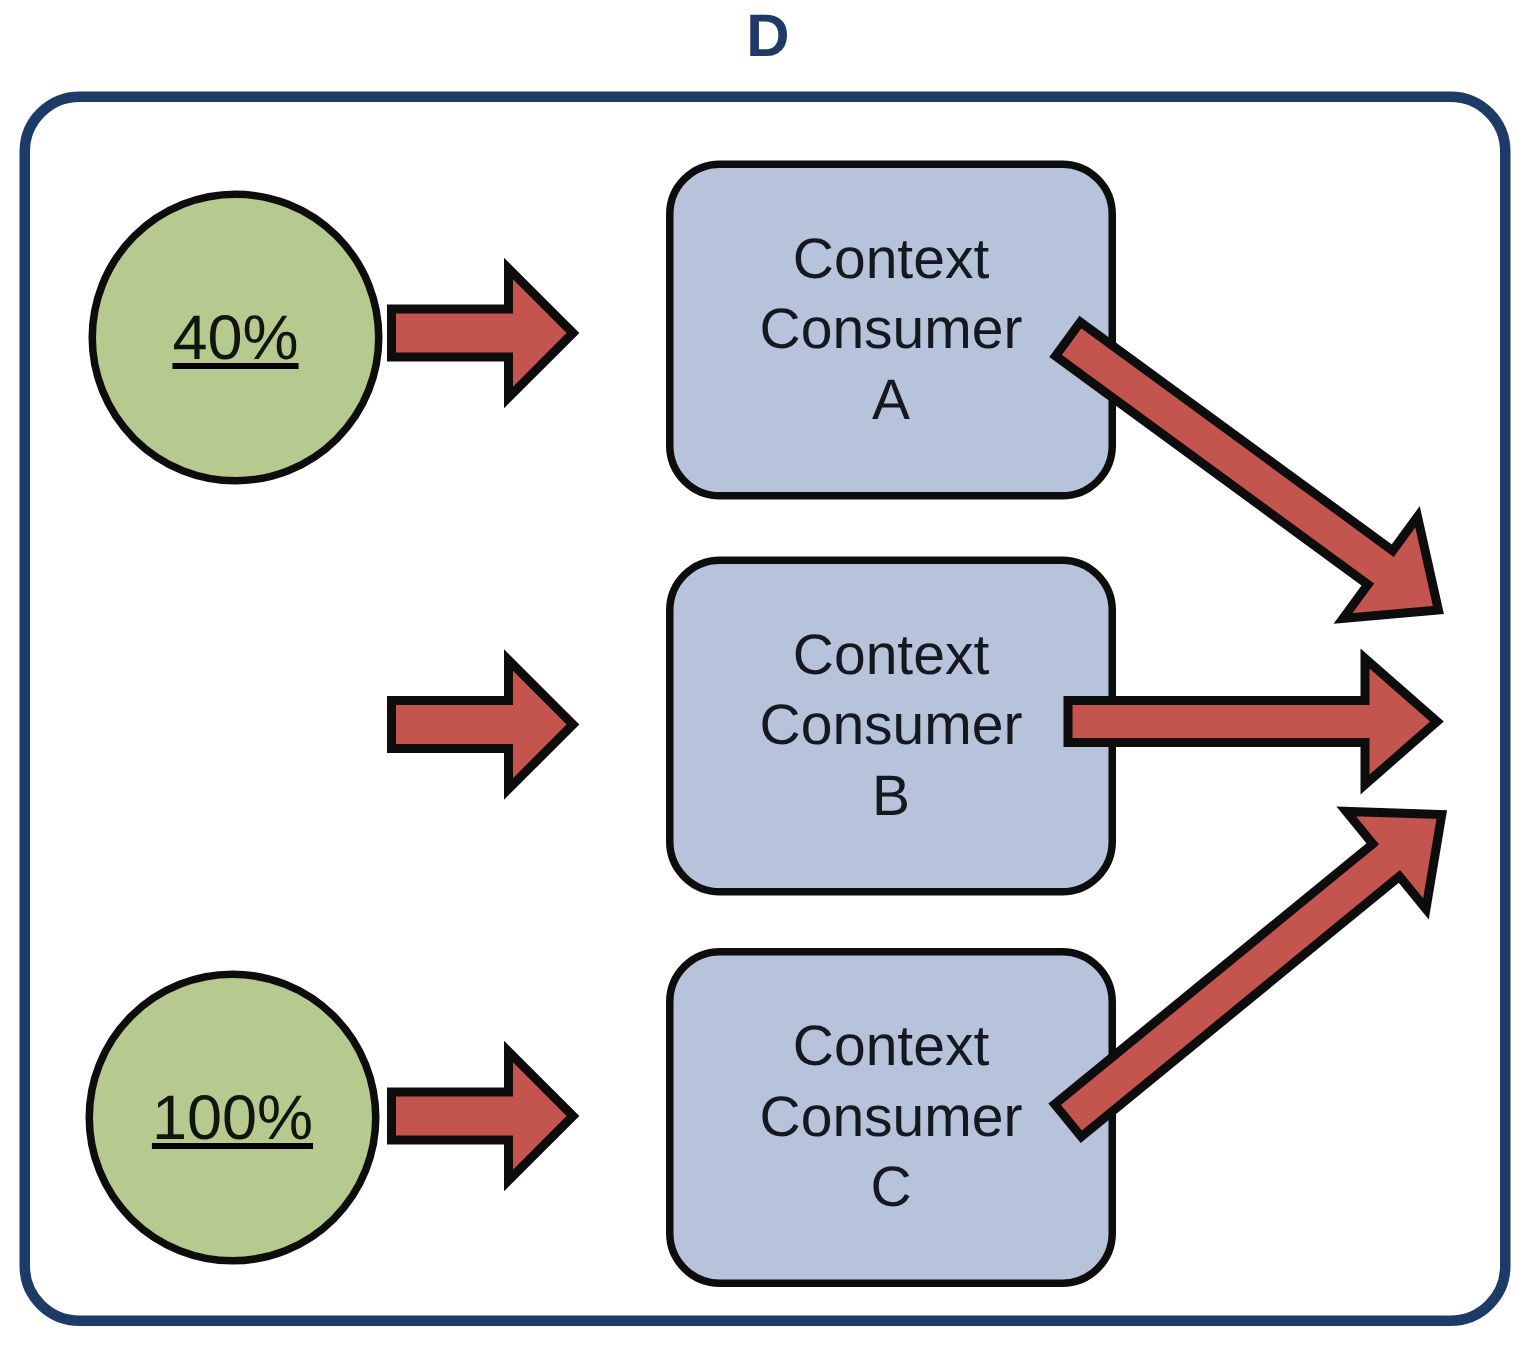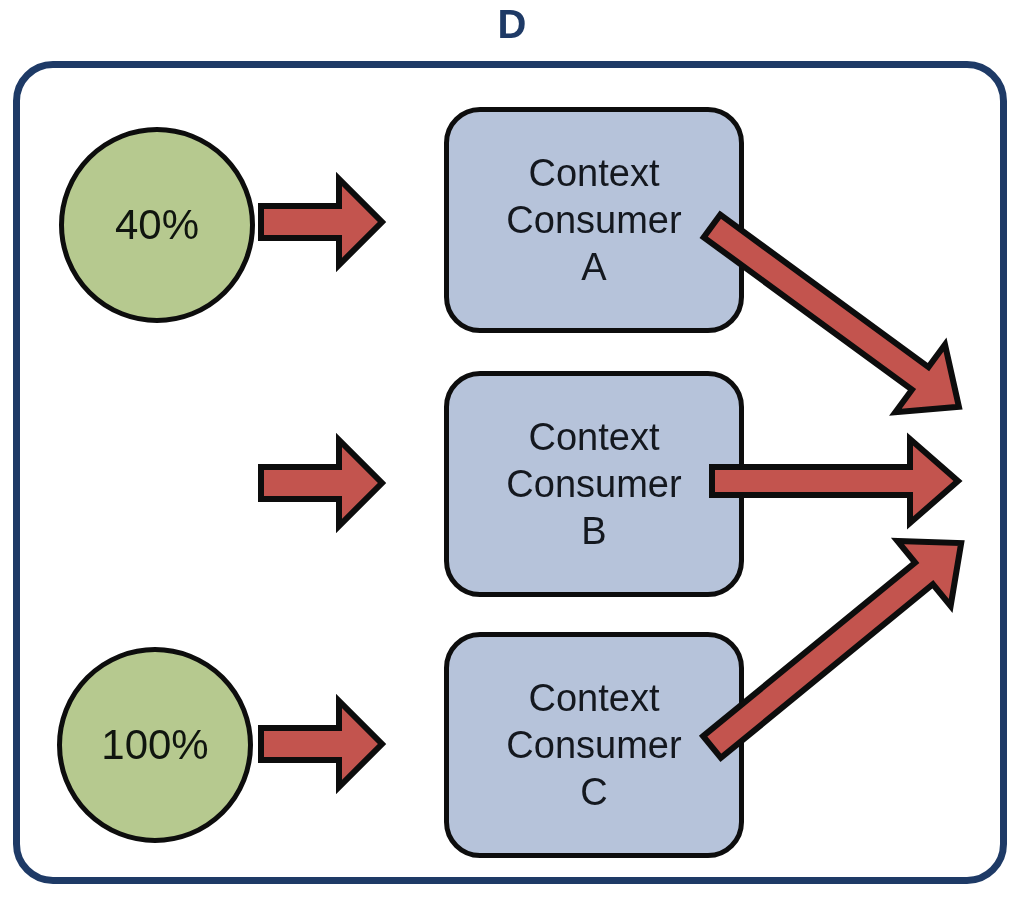--- a/index.html
+++ b/index.html
@@ -48,20 +48,21 @@
   .source-circle {
     position: absolute;
     width: 196px;
     height: 196px;
     border-radius: 50%;
     background: var(--green);
     border: 5px solid var(--ink);
     display: flex;
     align-items: center;
     justify-content: center;
+    text-decoration: underline;
   }
   .source-circle .pct {
     font-size: 42px;
     color: #10150f;
   }
   .circle-a { left: 59px; top: 127px; }
   .circle-b { left: 59px; top: 387px; }
   .circle-c { left: 57px; top: 647px; }
 
   .consumer-box {

